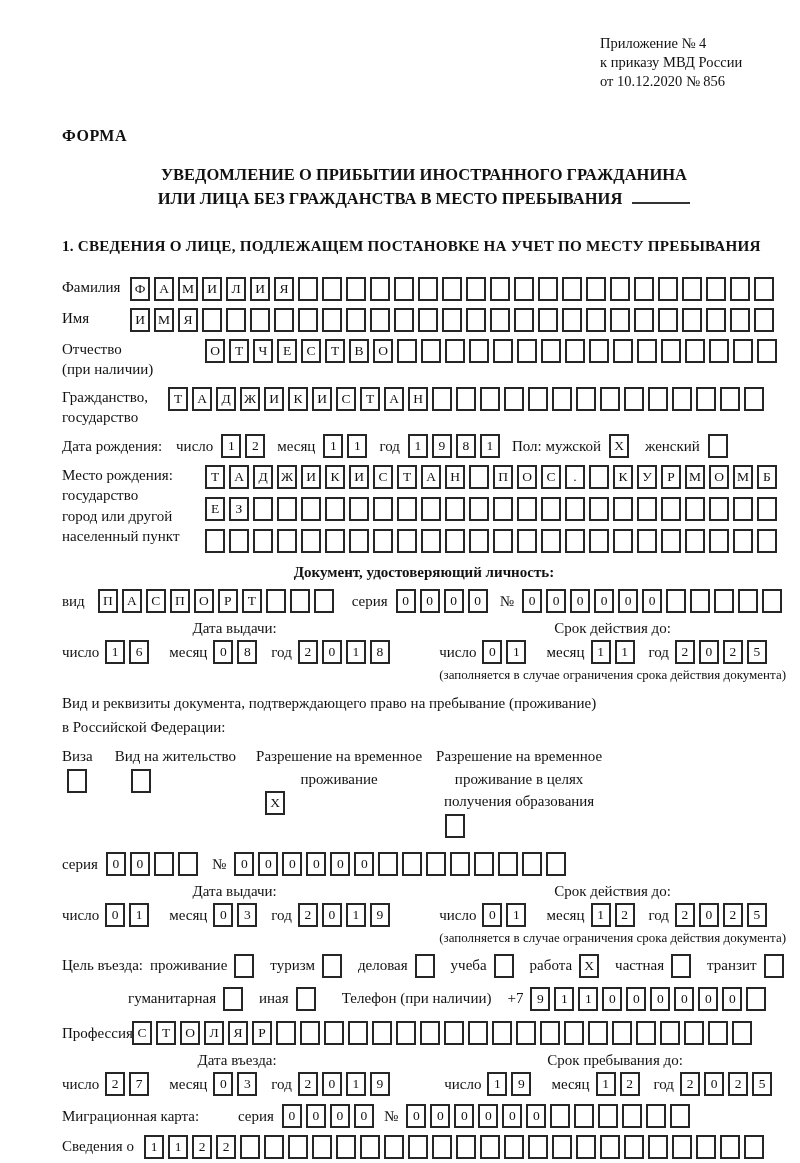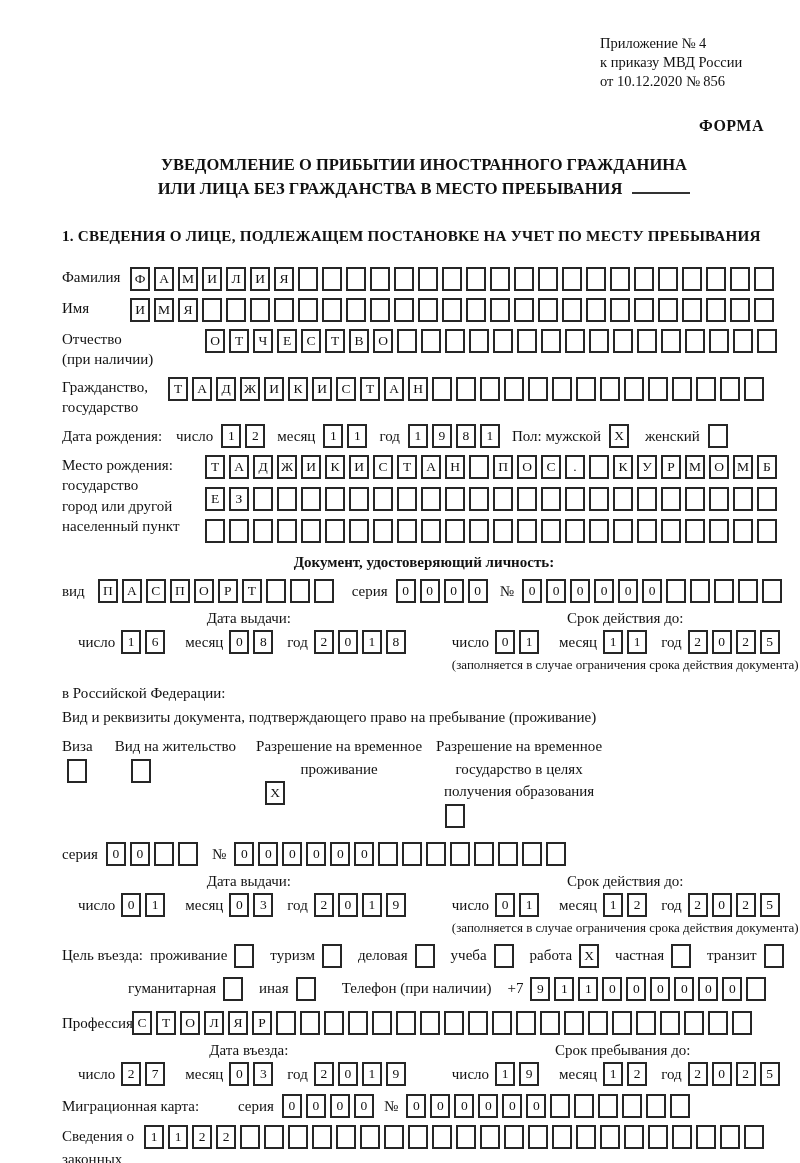--- a/index.html
+++ b/index.html
@@ -2,21 +2,21 @@
 <html><head>
 <meta charset="utf-8">
 <style>
   html,body{margin:0;padding:0;background:#ffffff;}
   body{width:800px;min-height:1163px;font-family:"Liberation Serif","DejaVu Serif",serif;color:#111;}
   .page{padding:34px 14px 24px 62px;box-sizing:border-box;width:800px;}
 
   
   .appendix{margin-left:auto;width:186px;font-size:14.5px;line-height:1.32;}
   .appendix .rev{font-size:13.5px;margin-top:4px;line-height:1.3;}
-  .forma{text-align:right;font-weight:bold;font-size:16px;letter-spacing:.5px;padding-right:22px;margin:26px 0 18px 0;}
+  .forma{font-weight:bold;font-size:16px;letter-spacing:.5px;padding-right:22px;margin:36px 0 18px 0;}
 
   .title{text-align:center;font-weight:bold;font-size:16.5px;line-height:1.45;margin:0 0 26px 0;}
   .blank-line{display:inline-block;width:58px;border-bottom:2.2px solid #333;height:14px;margin-left:10px;}
   .section-heading{font-weight:bold;font-size:15.2px;margin:0 0 22px 0;letter-spacing:.2px;}
 
   
   .row{display:flex;align-items:flex-start;margin-bottom:7px;}
   .lbl{font-size:15px;line-height:1.35;white-space:nowrap;}
   .lab{font-size:15px;line-height:1.35;flex:none;}
   .w68{width:68px;}  .w106{width:106px;} .w143{width:143px;} .w70{width:70px;}
@@ -25,21 +25,21 @@
   .box{display:inline-block;width:16px;height:20px;line-height:20px;border:2px solid #262626;margin-right:4px;
        text-align:center;font-size:13.5px;font-family:"Liberation Serif","DejaVu Serif",serif;background:#fff;flex:none;}
   .mr8{margin-right:8px;}
 
   .stack{display:flex;flex-direction:column;}
   .stack .brow{margin-bottom:8px;}
 
   .center-bold{font-weight:bold;font-size:15px;text-align:center;margin:6px 0 8px 0;}
 
   
-  .date-pair{display:flex;margin:4px 0 8px 16px;gap:32px;}
+  .date-pair{display:flex;margin:4px 0 8px 0;gap:32px;}
   .dp-col{display:flex;flex-direction:column;}
   .dp-left{width:380px;}
   .dp-right{flex:1;}
   .dp-head{font-size:15px;text-align:center;margin-bottom:3px;}
   .dp-line{display:flex;align-items:center;}
   .dp-line .lbl{margin-right:6px;}
   .dp-line .cells{margin-right:10px;}
   .dp-note{font-size:13px;text-align:center;margin-top:3px;white-space:nowrap;}
 
   .intro{font-size:15px;line-height:1.6;margin:6px 0 6px 0;}
@@ -413,22 +413,22 @@
             <span class="box">0</span>
             <span class="box">2</span>
             <span class="box">5</span>
           </span>
       </div>
       <div class="dp-note">(заполняется в случае ограничения срока действия документа)</div>
     </div>
   </div>
 
   <div class="intro">
+    <div>Вид и реквизиты документа, подтверждающего право на пребывание (проживание)</div>
     <div>в Российской Федерации:</div>
-    <div>Вид и реквизиты документа, подтверждающего право на пребывание (проживание)</div>
   </div>
 
   <div class="opts">
     <div class="opt">
       <span class="olbl">Виза</span>
       <span class="cells" style="margin-left:5px;">
           <span class="box"></span>
         </span>
     </div>
     <div class="opt" style="margin-left:8px;">
@@ -442,21 +442,21 @@
         <div>Разрешение на временное</div>
         <div>проживание</div>
       </span>
       <span class="cells">
           <span class="box">X</span>
         </span>
     </div>
     <div class="opt" style="margin-right:0;">
       <span class="olbl">
         <div>Разрешение на временное</div>
-        <div>государство в целях</div>
+        <div>проживание в целях</div>
         <div>получения образования</div>
       </span>
       <span class="cells">
           <span class="box"></span>
         </span>
     </div>
   </div>
 
   <div class="row" style="align-items:center;">
     <span class="lbl mr8">серия</span>

